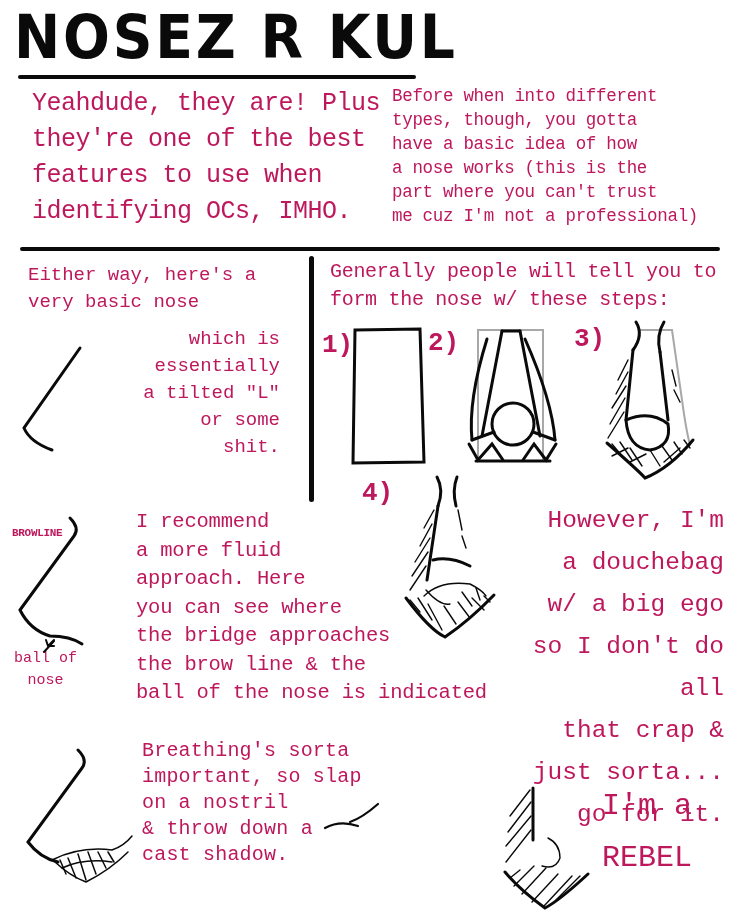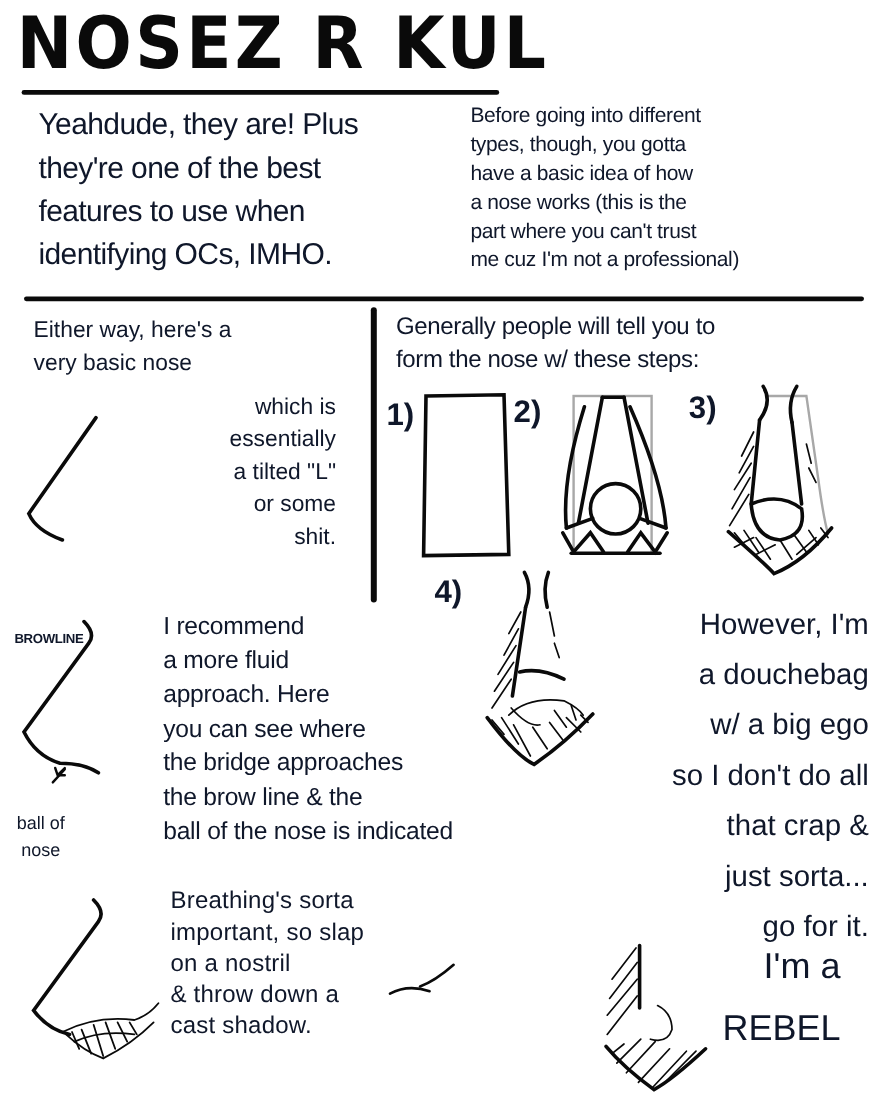--- a/index.html
+++ b/index.html
@@ -2,49 +2,49 @@
 <html><head>
 <meta charset="utf-8">
 <style>
   html, body { margin:0; padding:0; background:#ffffff; }
   body { width:736px; height:920px; position:relative; overflow:hidden;
          font-family:"DejaVu Sans", sans-serif; color:#111; }
   .abs { position:absolute; }
   .title { left:14px; top:2px; font-family:"DejaVu Sans", sans-serif; font-weight:bold;
            font-size:60px; letter-spacing:3px; line-height:70px; color:#0a0a0a; transform:scaleX(0.92); transform-origin:left top; }
   .rule { background:#0a0a0a; border-radius:3px; }
-  .hand { font-family:Liberation Sans, sans-serif; color:#0f172a; white-space:pre-line; }
+  .hand { font-family:Liberation Mono, monospace; color:#be185d; white-space:pre-line; }
   .t-intro { left:32px; top:86px; font-size:25px; line-height:36px; letter-spacing:-0.5px; }
   .t-before { left:392px; top:84px; font-size:17.5px; line-height:24px; letter-spacing:-0.3px; }
   .t-either { left:28px; top:262px; font-size:19px; line-height:27px; text-align:left; width:270px; }
   .t-either2 { left:100px; top:326px; font-size:19px; line-height:27px; text-align:right; width:180px; }
   .t-generally { left:330px; top:258px; font-size:20px; line-height:28px; letter-spacing:-0.3px; }
   .step-num { font-size:26px; font-weight:bold; }
   .t-recommend { left:136px; top:508px; font-size:20.5px; line-height:28.5px; letter-spacing:-0.2px; }
   .t-however { left:488px; top:500px; font-size:24.5px; line-height:42px; text-align:right; width:236px; }
   .t-breathing { left:142px; top:738px; font-size:20px; line-height:26px; letter-spacing:0.2px; }
   .t-rebel { left:602px; top:780px; font-size:30px; line-height:52px; text-align:right; }
   .label-small { font-size:11px; font-weight:bold; letter-spacing:-0.3px;margin-top:30px; }
-  .label-ball { font-size:15px; line-height:22px; text-align:center;margin-top:28px; }
+  .label-ball { font-size:15px; line-height:22px; text-align:center; }
   svg { position:absolute; overflow:visible; }
 </style>
 </head>
 <body>
 
 <div class="abs title">NOSEZ R KUL</div>
 
 <div class="abs rule" style="left:18px; top:75px; width:398px; height:4px;"></div>
 <div class="abs rule" style="left:20px; top:247px; width:700px; height:4px;"></div>
 <div class="abs rule" style="left:309px; top:256px; width:5px; height:246px;"></div>
 
 <div class="abs hand t-intro">Yeahdude, they are! Plus
 they're one of the best
 features to use when
 identifying OCs, IMHO.</div>
-<div class="abs hand t-before">Before going into different
+<div class="abs hand t-before">Before when into different
 types, though, you gotta
 have a basic idea of how
 a nose works (this is the
 part where you can't trust
 me cuz I'm not a professional)</div>
 
 <div class="abs hand t-either">Either way, here's a
 very basic nose</div>
 <div class="abs hand t-either2">which is
 essentially

